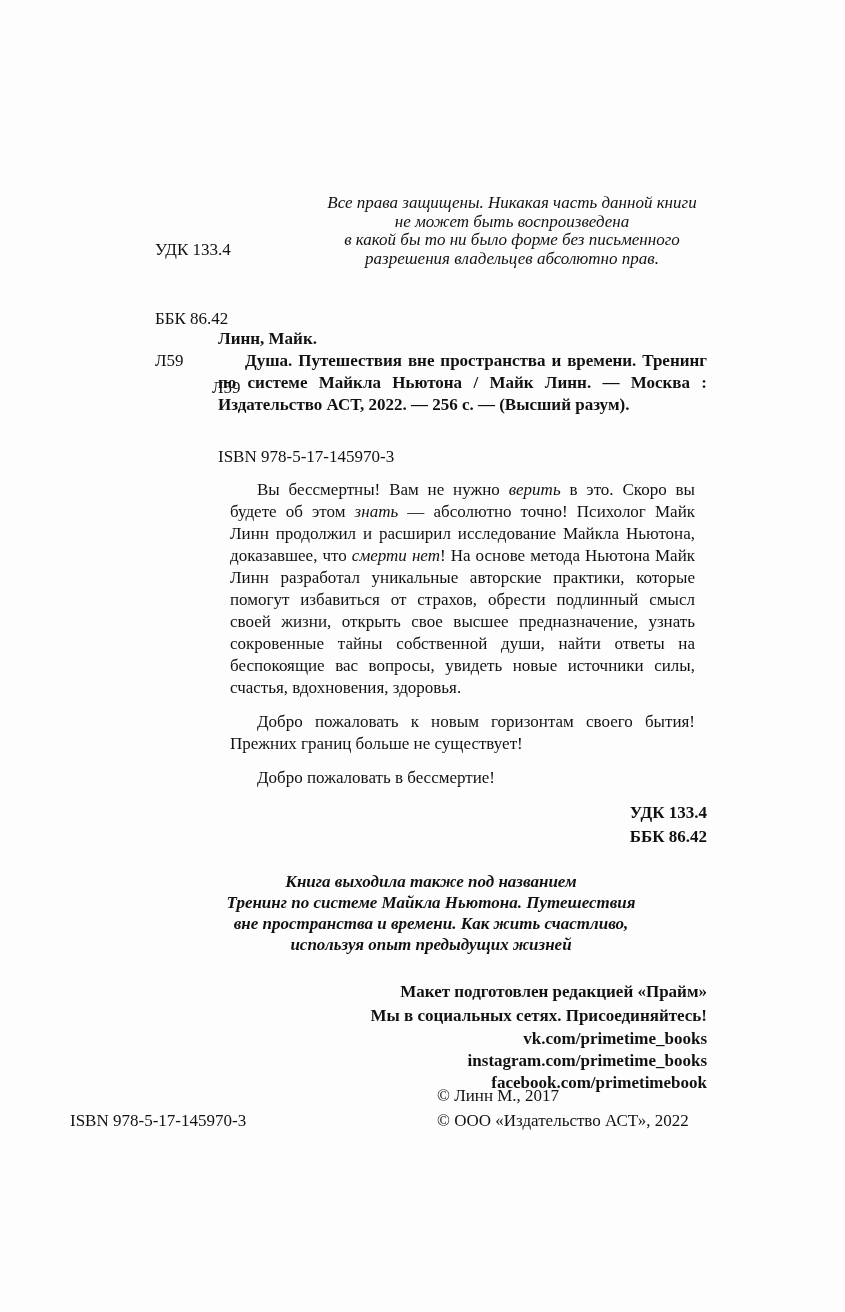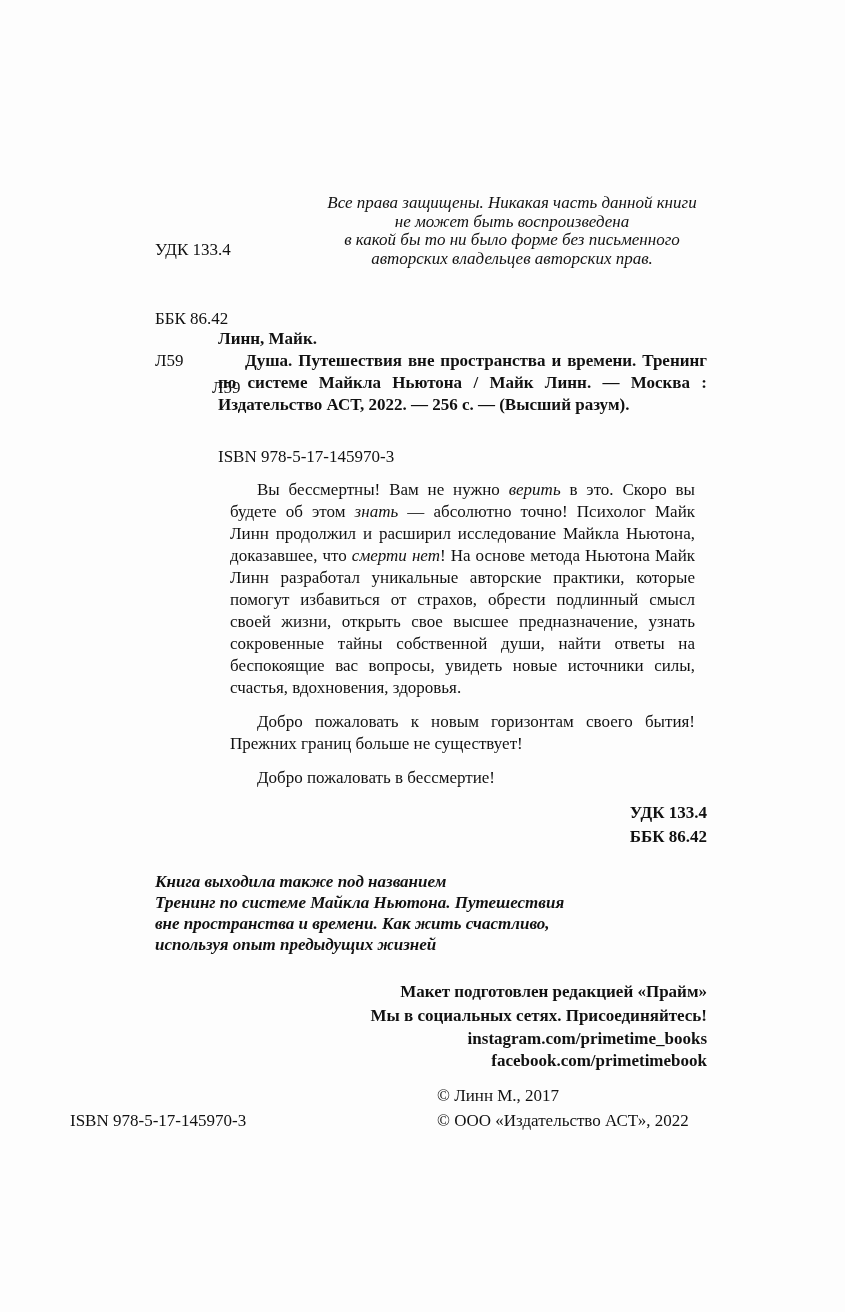--- a/index.html
+++ b/index.html
@@ -37,21 +37,21 @@
   .bib .author{font-weight:bold;}
   .bib .descr{text-indent:27px;font-weight:bold;}
   .isbn-line{margin-top:30px;padding-left:63px;}
   .annotation{padding-left:63px;text-align:justify;}
   .annotation p{margin:12px;text-indent:27px;}
   .annotation p:first-child{margin-top:11px;}
   .codes-right{
     margin-top:12px;text-align:right;font-weight:bold;line-height:24px;
   }
   .alt-title{
-    margin-top:22px;
+    margin-top:22px;text-align:center;
     font-weight:bold;font-style:italic;line-height:21px;font-family:Liberation Serif, serif;
   }
   .imprint{margin-top:25px;text-align:right;font-weight:bold;}
   .imprint .line{line-height:24px;}
   .imprint .social{line-height:22px;}
   
   .footer{position:absolute;left:0;top:1085px;width:845px;height:60px;}
   .footer .c1{position:absolute;left:437px;top:0;line-height:22px;}
   .footer .isbn{position:absolute;left:70px;top:25px;line-height:22px;}
   .footer .c2{position:absolute;left:437px;top:25px;line-height:22px;}
@@ -64,21 +64,21 @@
   <div class="top-codes">
     <div>УДК 133.4</div>
     <div>ББК 86.42</div>
     <div class="code-indent">Л59</div>
   </div>
 
   <div class="rights-notice">
     <div>Все права защищены. Никакая часть данной книги</div>
     <div>не может быть воспроизведена</div>
     <div>в какой бы то ни было форме без письменного</div>
-    <div>авторских владельцев авторских прав.</div>
+    <div>разрешения владельцев абсолютно прав.</div>
   </div>
 
   <div class="main-col">
 
     <div class="bib">
       <span class="margin-code">Л59</span>
       <div class="author">Линн, Майк.</div>
       <div class="descr">Душа. Путешествия вне пространства и времени. Тренинг по системе Майкла Ньютона / Майк Линн. — Москва : Издательство АСТ, 2022. — 256 с. — (Высший разум).</div>
     </div>
 
@@ -98,20 +98,21 @@
     <div class="alt-title">
       <div>Книга выходила также под названием</div>
       <div>Тренинг по системе Майкла Ньютона. Путешествия</div>
       <div>вне пространства и времени. Как жить счастливо,</div>
       <div>используя опыт предыдущих жизней</div>
     </div>
 
     <div class="imprint">
       <div class="line">Макет подготовлен редакцией «Прайм»</div>
       <div class="line">Мы в социальных сетях. Присоединяйтесь!</div>
+      <div class="social">vk.com/primetime_books</div>
       <div class="social">instagram.com/primetime_books</div>
       <div class="social">facebook.com/primetimebook</div>
     </div>
 
   </div>
 
   <div class="footer">
     <div class="c1">© Линн М., 2017</div>
     <div class="isbn">ISBN 978-5-17-145970-3</div>
     <div class="c2">© ООО «Издательство АСТ», 2022</div>

